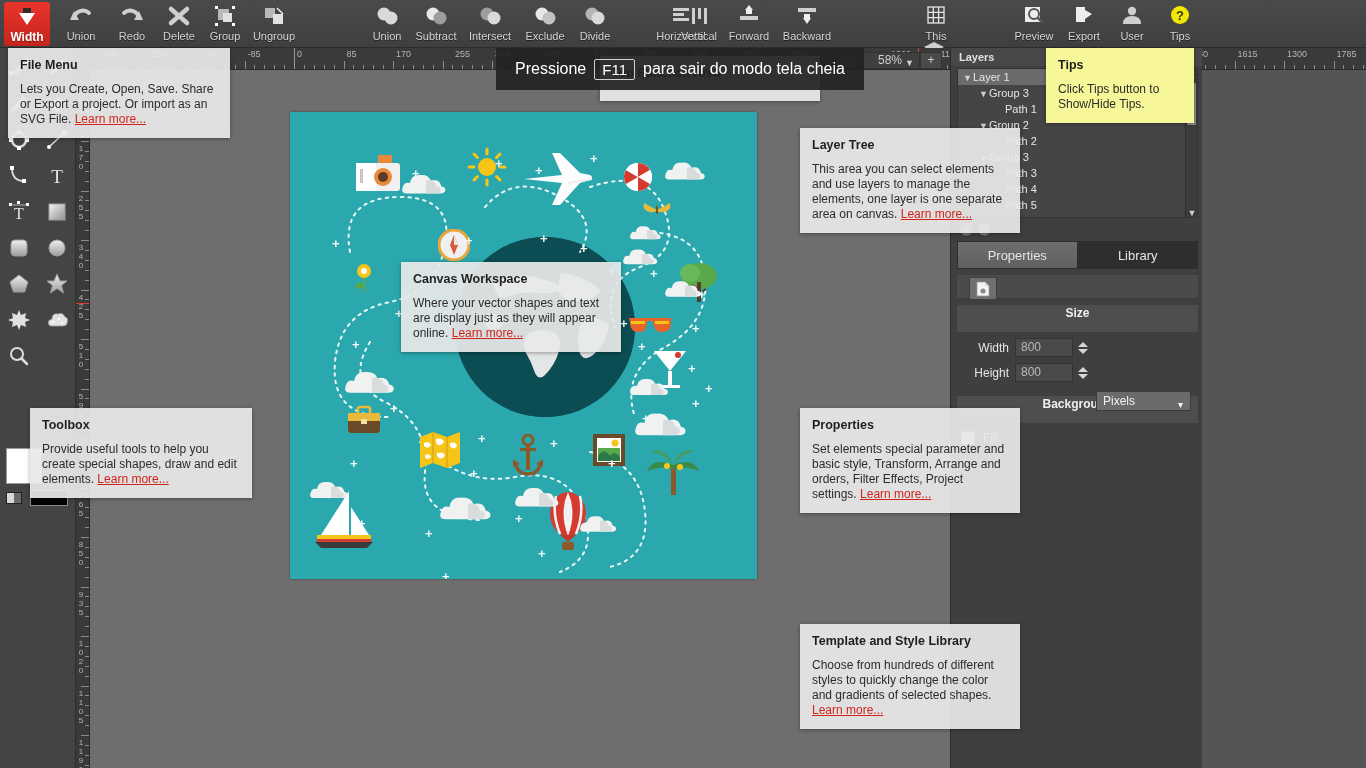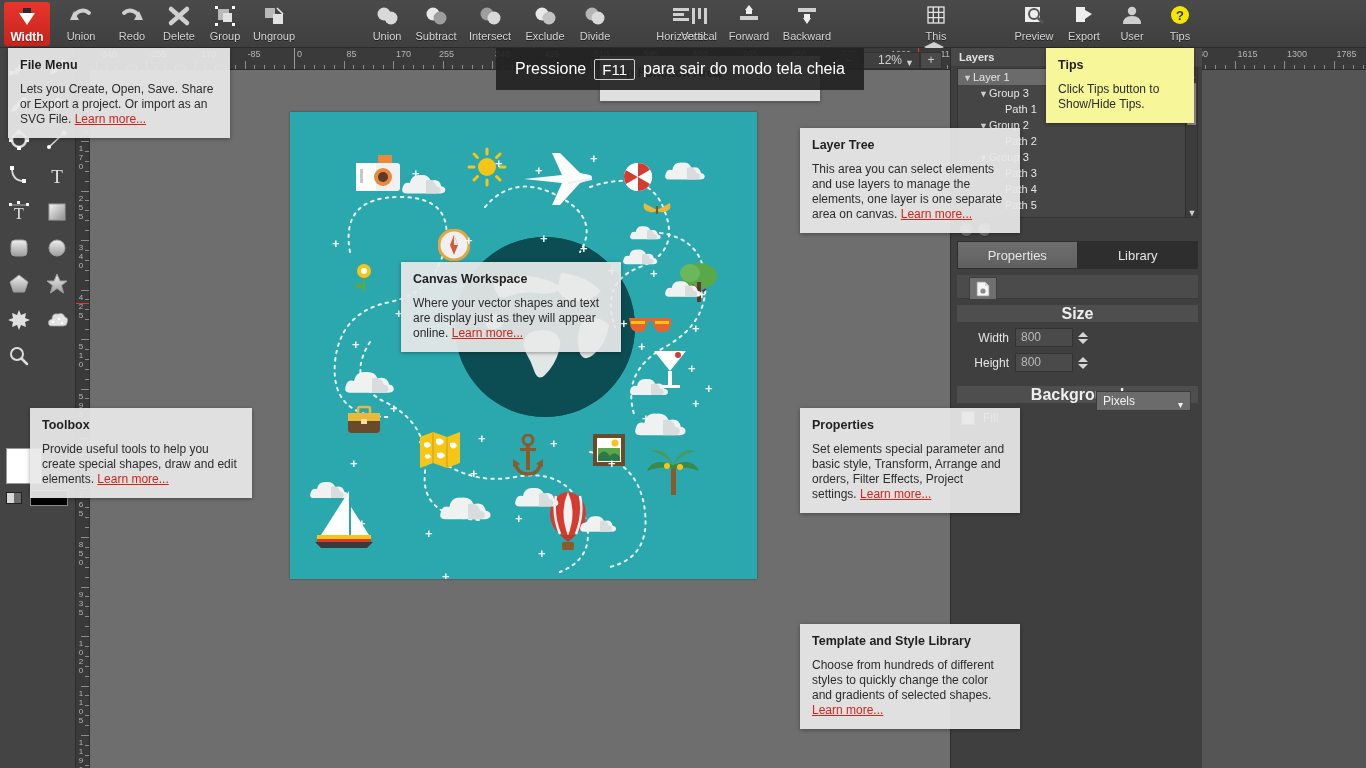--- a/index.html
+++ b/index.html
@@ -138,22 +138,22 @@
   }
   .tab.active { background: linear-gradient(#6e6e6e,#606060); }
   .tab.inactive { background: #2e2e2e; }
   .sub-tabbar { margin: 6px 4px 0 6px; height: 24px; background: #4b4b4b; border-bottom:1px solid #3a3a3a; position:relative;}
   .sub-tab {
     position:absolute; left:12px; top:2px; width:28px; height:22px;
     background:#6f6f6f; border:1px solid #3d3d3d; border-bottom:none; cursor:pointer;
     display:flex;align-items:center;justify-content:center;
   }
   .section-head {
-    margin: 6px 4px 0 6px; height: 17px; background: #4e4e4e;
-    text-align: center; font-size: 16px; font-weight: bold; color: #efefef; line-height: 17px;
+    margin: 6px 4px 0 6px; height: 27px; background: #4e4e4e;
+    text-align: center; font-size: 12px; font-weight: bold; color: #efefef; line-height: 17px;
   }
   .prop-row { display:flex; align-items:center; margin: 6px 0 0 10px; }
   .prop-lbl { width: 48px; font-size: 12px; color: #e6e6e6; text-align: right; margin-right: 6px; }
   .num-input {
     width: 58px; height: 19px; background: #4a4a4a; border: 1px solid #333;
     color: #b9b9b9; font-size: 12px; padding-left: 5px; line-height: 17px;
   }
   .spinner { width: 13px; height: 19px; display:flex; flex-direction:column; justify-content:center;
              margin-left:3px; cursor:pointer; }
   .spin-up, .spin-dn { width:0;height:0;border-left:5px solid transparent;border-right:5px solid transparent; margin:1px auto;}
@@ -482,21 +482,21 @@
       <div class="rh-tick minor" style="left: 312.9px;"></div>
       <div class="rh-tick minor" style="left: 322.8px;"></div>
       <div class="rh-tick minor" style="left: 332.7px;"></div>
       <div class="rh-tick minor" style="left: 342.6px;"></div>
       <div class="rh-num" style="left: 306px;">170</div>
       <div class="rh-tick major" style="left: 352.5px;"></div>
       <div class="rh-tick minor" style="left: 362.4px;"></div>
       <div class="rh-tick minor" style="left: 372.3px;"></div>
       <div class="rh-tick minor" style="left: 382.2px;"></div>
       <div class="rh-tick minor" style="left: 392.1px;"></div>
-      <div class="rh-num" style="left: 349px;">255</div>
+      <div class="rh-num" style="left: 365px;">255</div>
       <div class="rh-tick major" style="left: 402px;"></div>
       <div class="rh-tick minor" style="left: 411.9px;"></div>
       <div class="rh-tick minor" style="left: 421.8px;"></div>
       <div class="rh-tick minor" style="left: 431.7px;"></div>
       <div class="rh-tick minor" style="left: 441.6px;"></div>
       <div class="rh-num" style="left: 405px;">340</div>
       <div class="rh-tick major" style="left: 451.5px;"></div>
       <div class="rh-tick minor" style="left: 461.4px;"></div>
       <div class="rh-tick minor" style="left: 471.3px;"></div>
       <div class="rh-tick minor" style="left: 481.2px;"></div>
@@ -1098,21 +1098,21 @@
         <div class="plus" style="left: 68px; top: 405px;">+</div>
         <div class="plus" style="left: 402px; top: 285px;">+</div>
         <div class="plus" style="left: 152px; top: 458px;">+</div>
         <div class="plus" style="left: 360px; top: 155px;">+</div>
       </div>
   </div>
 
   <div class="zoom-bar">
     <div class="zbtn">–</div>
     <div class="zval">
-      <span>12%</span>
+      <span>58%</span>
       <span class="chev">▼</span>
     </div>
     <div class="zbtn">+</div>
   </div>
 
   <div class="right-panel">
     <div class="layers-head">Layers</div>
     <div class="layer-tree">
       <div id="layer-rows">
           <div class="layer-row selected" style="padding-left: 4px;"><span class="caret">▼</span><span>Layer 1</span></div>

